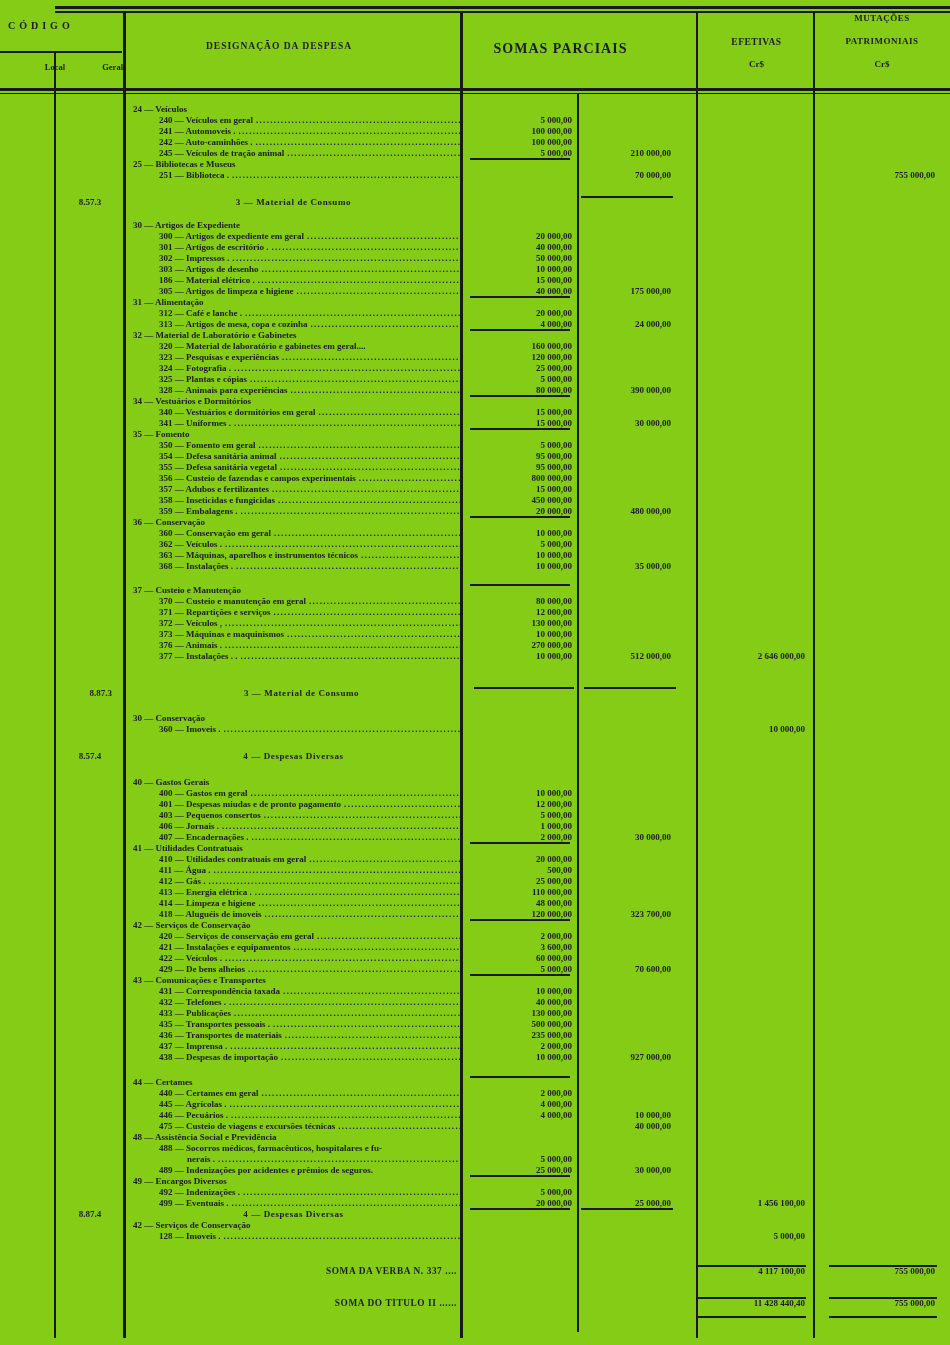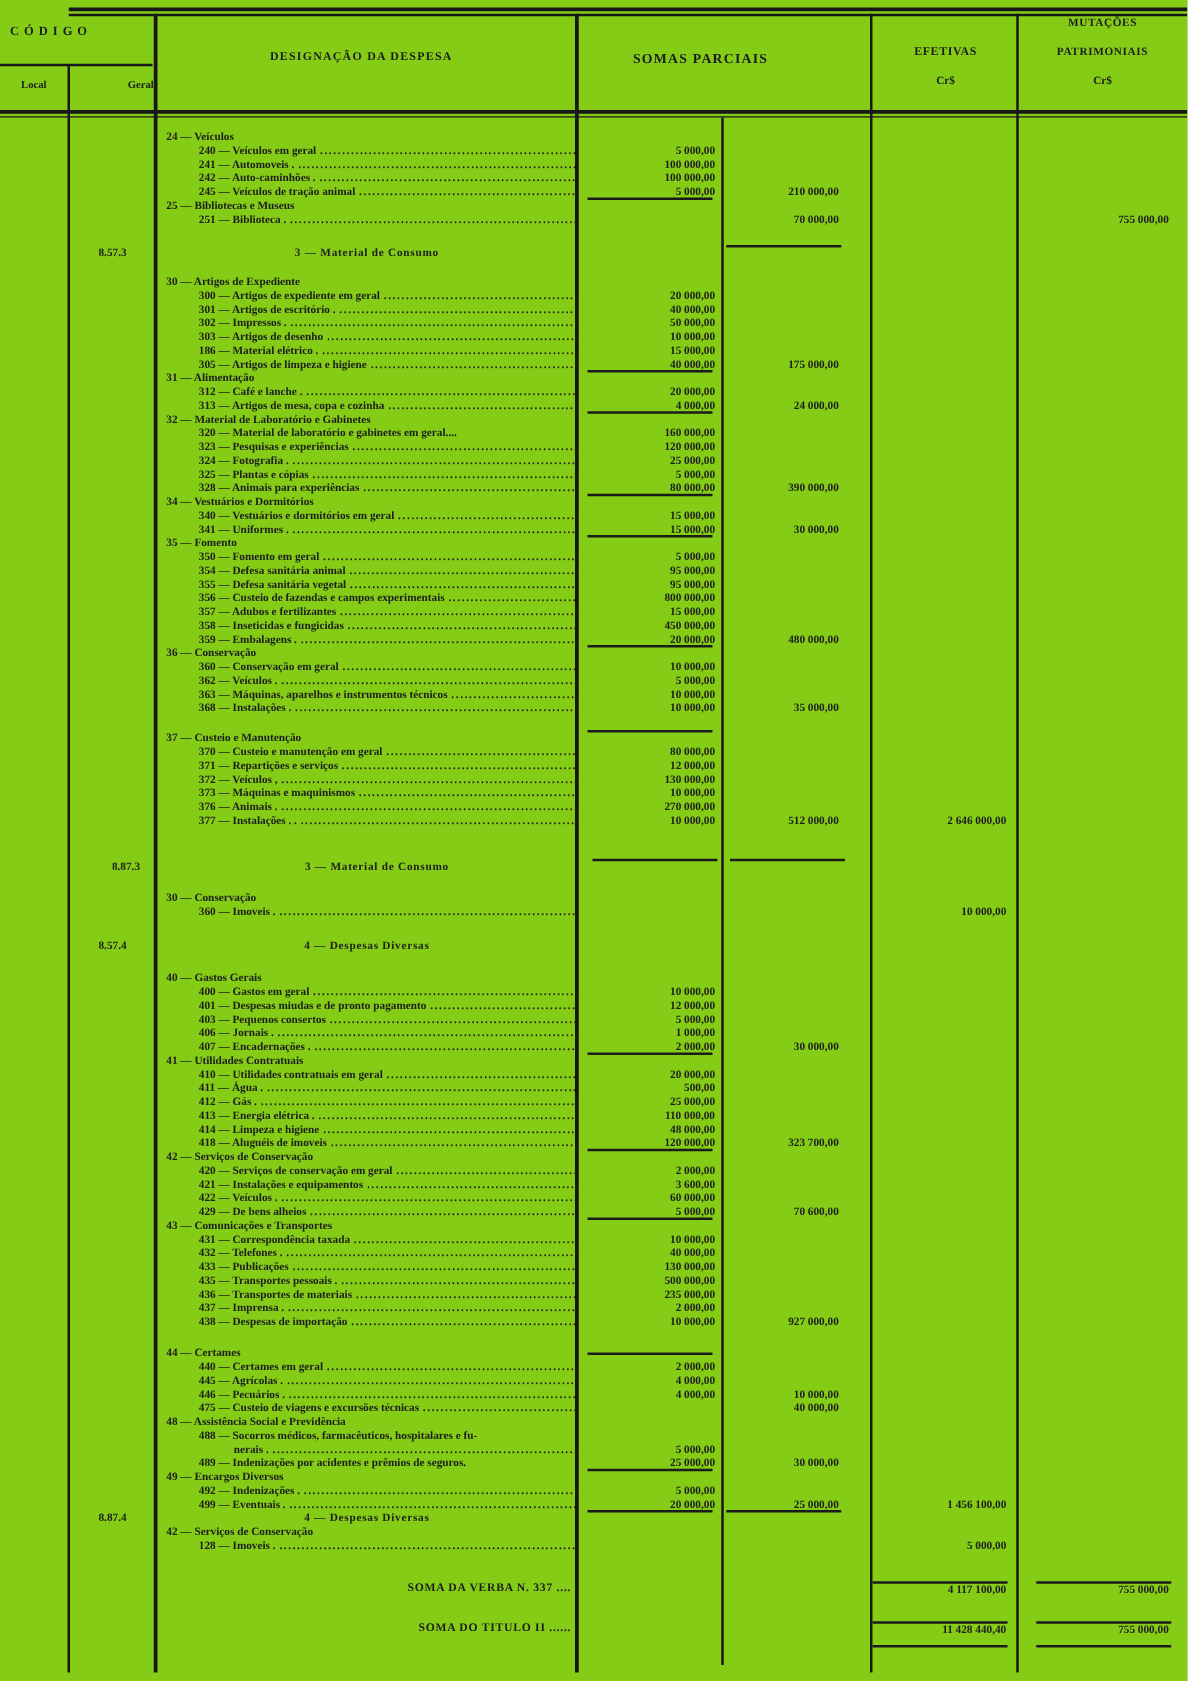--- a/index.html
+++ b/index.html
@@ -7,24 +7,24 @@
     position:relative; width:950px; height:1345px; margin:0 auto;
     background:#84cc16; color:#1d1d1d; overflow:hidden;
     font-family:"Liberation Serif", serif; font-size:9px; font-weight:700;
   }
   
   .hline{position:absolute; background:#181818;}
   .vline{position:absolute; background:#181818;}
   
   .hcell{position:absolute; text-align:center; font-weight:700; white-space:nowrap;}
   .hdr-codigo{left:8px; top:20px; font-size:10px; letter-spacing:4px; text-align:left;}
-  .hdr-local{left:0; top:62px; width:54px; font-size:8.5px;}
+  .hdr-local{left:0; top:62px; width:54px; font-size:8.5px;padding-left:28px;}
   .hdr-geral{left:57px; top:62px; width:66px; font-size:8.5px;text-align:right;}
-  .hdr-desig{left:122px; top:41px; width:334px; font-size:9.5px; letter-spacing:1px;}
-  .hdr-somas{left:463px; top:41px; width:195px; font-size:11px; letter-spacing:1px;}
+  .hdr-desig{left:112px; top:41px; width:334px; font-size:9.5px; letter-spacing:1px;}
+  .hdr-somas{left:463px; top:41px; width:195px; font-size:14px; letter-spacing:1px;}
   .hdr-efetivas{left:699px; top:37px; width:115px; font-size:9.5px; letter-spacing:.5px;}
   .hdr-efetivas-unit{left:699px; top:59px; width:115px; font-size:9px;}
   .hdr-mut1{left:816px; top:13px; width:132px; font-size:9px; letter-spacing:.5px;}
   .hdr-mut2{left:816px; top:36px; width:132px; font-size:9px; letter-spacing:.5px;}
   .hdr-mut-unit{left:816px; top:59px; width:132px; font-size:9px;}
   
   .tbody{position:absolute; left:0; top:96px; width:950px;}
   .row{display:flex; height:11px; line-height:11px;}
   .row.t-r{height:5px;}
   .cell{position:relative; box-sizing:border-box;}
@@ -1125,21 +1125,21 @@
         </div>
         <div class="cell num ca">
           <div class="v">10 000,00</div>
         </div>
         <div class="cell num cs">
           <div class="v">927 000,00</div>
         </div>
         <div class="cell num ce"></div>
         <div class="cell num cm"></div>
       </div>
-      <div class="row t-g" style="margin-top: 14px; align-items: center;">
+      <div class="row t-g" style="margin-top: 14px;">
         <div class="cell cl"></div>
         <div class="cell cg"></div>
         <div class="cell cd d-g">44 — Certames</div>
         <div class="cell num ca">
           <div class="rule rule-a"></div>
         </div>
         <div class="cell num cs"></div>
         <div class="cell num ce"></div>
         <div class="cell num cm"></div>
       </div>

